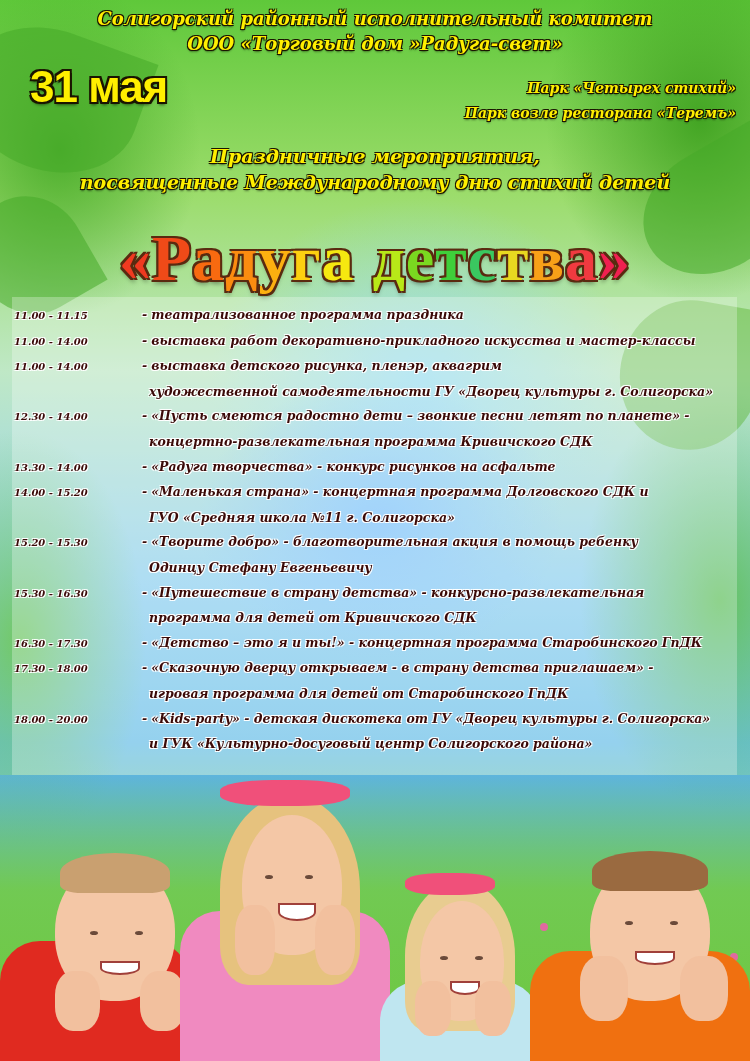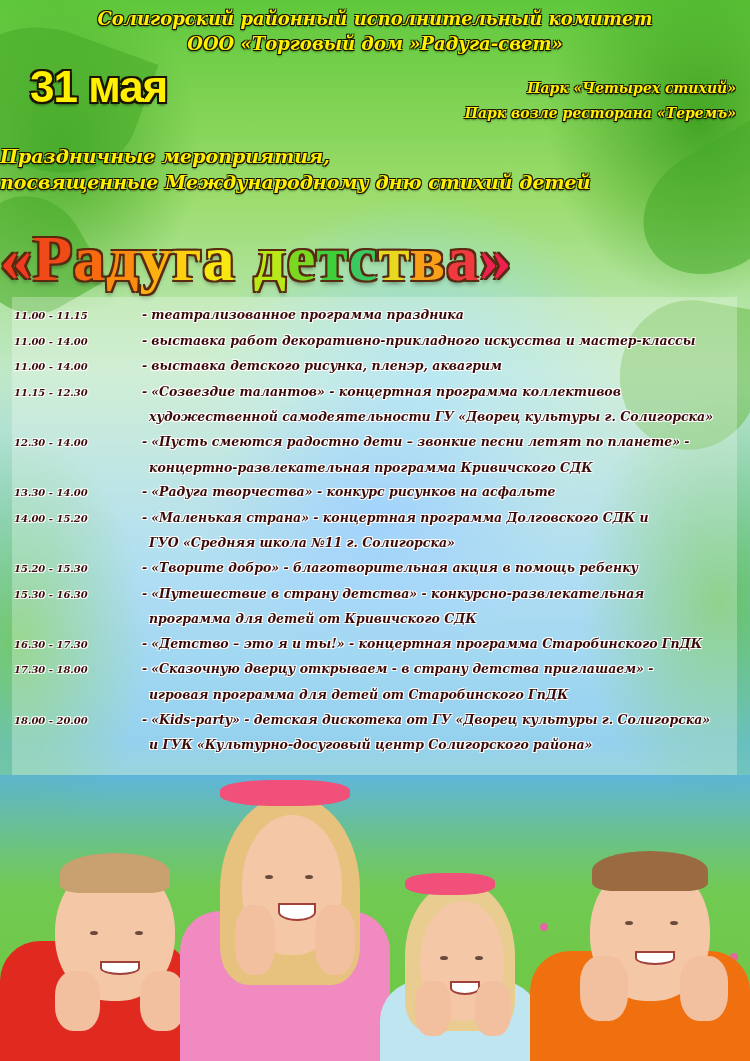--- a/index.html
+++ b/index.html
@@ -24,25 +24,25 @@
   }
   .org { position: absolute; left: 0; right: 0; text-align: center; font-size: 18px; }
   .org.l1 { top: 8px; font-style: italic; }
   .org.l2 { top: 33px; }
   .date { position: absolute; left: 30px; top: 62px; font-size: 44px; font-style: normal;
     font-family: "Liberation Sans", sans-serif; letter-spacing: -1px;
     text-shadow: -2px -2px 0 #1a1400, 2px -2px 0 #1a1400, -2px 2px 0 #1a1400, 2px 2px 0 #1a1400, 0 3px 3px rgba(0,0,0,.5); }
   .venue { position: absolute; right: 14px; font-size: 14px; text-align: right; }
   .venue.l1 { top: 80px; }
   .venue.l2 { top: 105px; }
-  .subtitle { position: absolute; left: 0; right: 0; font-size: 19px; }
+  .subtitle { position: absolute; left: 0; right: 0; text-align: center; font-size: 19px; }
   .subtitle.l1 { top: 145px; }
   .subtitle.l2 { top: 171px; }
   .title {
-    position: absolute; left: 0; right: 0; top: 222px; text-align: left;
+    position: absolute; left: 0; right: 0; top: 222px; text-align: center;
     font-family: "Liberation Serif", serif; font-weight: bold; font-size: 64px; letter-spacing: 1px;
   }
   .title span { display: inline-block;
     text-shadow: -2px -2px 0 #5a2a10, 2px -2px 0 #5a2a10, -2px 2px 0 #5a2a10, 2px 2px 0 #5a2a10, 0 4px 4px rgba(0,0,0,.35); }
   .panel {
     position: absolute; left: 12px; top: 297px; width: 725px; height: 478px;
     background: rgba(255,255,255,0.28);
   }
   .schedule { position: absolute; left: 14px; top: 303px; width: 730px; }
   .row { font-family: "DejaVu Serif", serif; font-weight: bold; font-style: italic; color: #3a0a08;
@@ -82,28 +82,28 @@
 <div class="subtitle l1 shadow-text">Праздничные мероприятия,</div>
 <div class="subtitle l2 shadow-text">посвященные Международному дню стихий детей</div>
 
 <div class="title" id="title"><span style="color: rgb(240, 58, 32);">«</span><span style="color: rgb(240, 74, 24);">Р</span><span style="color: rgb(248, 106, 16);">а</span><span style="color: rgb(251, 140, 16);">д</span><span style="color: rgb(252, 176, 16);">у</span><span style="color: rgb(253, 208, 16);">г</span><span style="color: rgb(246, 232, 16);">а</span><span style="color: rgb(255, 255, 255); width: 18px;"> </span><span style="color: rgb(184, 232, 24);">д</span><span style="color: rgb(122, 216, 32);">е</span><span style="color: rgb(63, 207, 58);">т</span><span style="color: rgb(58, 200, 96);">с</span><span style="color: rgb(232, 216, 32);">т</span><span style="color: rgb(248, 160, 24);">в</span><span style="color: rgb(240, 58, 64);">а</span><span style="color: rgb(240, 32, 80);">»</span></div>
 
 <div class="panel"></div>
 <div class="schedule" id="schedule">
     <div class="row"><span class="time">11.00 - 11.15</span><span class="dash">-</span><span>театрализованное программа праздника</span></div>
     <div class="row"><span class="time">11.00 - 14.00</span><span class="dash">-</span><span>выставка работ декоративно-прикладного искусства и мастер-классы</span></div>
     <div class="row"><span class="time">11.00 - 14.00</span><span class="dash">-</span><span>выставка детского рисунка, пленэр, аквагрим</span></div>
-    <div class="row"><span class="time">11.15 - 12.30</span><span class="dash">-</span><span>«Созвездие талантов»  - концертная программа коллективов</span></div>
     <div class="row cont">художественной самодеятельности ГУ «Дворец культуры г. Солигорска»</div>
     <div class="row"><span class="time">12.30 - 14.00</span><span class="dash">-</span><span>«Пусть смеются радостно дети – звонкие песни летят по планете» -</span></div>
     <div class="row cont">концертно-развлекательная программа Кривичского СДК</div>
     <div class="row"><span class="time">13.30 - 14.00</span><span class="dash">-</span><span>«Радуга творчества» - конкурс рисунков на асфальте</span></div>
     <div class="row"><span class="time">14.00 - 15.20</span><span class="dash">-</span><span>«Маленькая страна» - концертная программа Долговского СДК и</span></div>
     <div class="row cont">ГУО «Средняя школа №11 г. Солигорска»</div>
     <div class="row"><span class="time">15.20 - 15.30</span><span class="dash">-</span><span>«Творите добро» - благотворительная акция в помощь ребенку</span></div>
+    <div class="row cont">Одинцу Стефану Евгеньевичу</div>
     <div class="row"><span class="time">15.30 - 16.30</span><span class="dash">-</span><span>«Путешествие в страну детства» - конкурсно-развлекательная</span></div>
     <div class="row cont">программа для детей от Кривичского СДК</div>
     <div class="row"><span class="time">16.30 - 17.30</span><span class="dash">-</span><span>«Детство – это я и ты!» - концертная программа Старобинского ГпДК</span></div>
     <div class="row"><span class="time">17.30 - 18.00</span><span class="dash">-</span><span>«Сказочную дверцу открываем - в страну детства приглашаем» -</span></div>
     <div class="row cont">игровая программа для детей от Старобинского ГпДК</div>
     <div class="row"><span class="time">18.00 - 20.00</span><span class="dash">-</span><span>«Kids-party» - детская дискотека от ГУ «Дворец культуры г. Солигорска»</span></div>
     <div class="row cont">и ГУК «Культурно-досуговый центр Солигорского района»</div>
   </div>
 
 <div class="kids">

